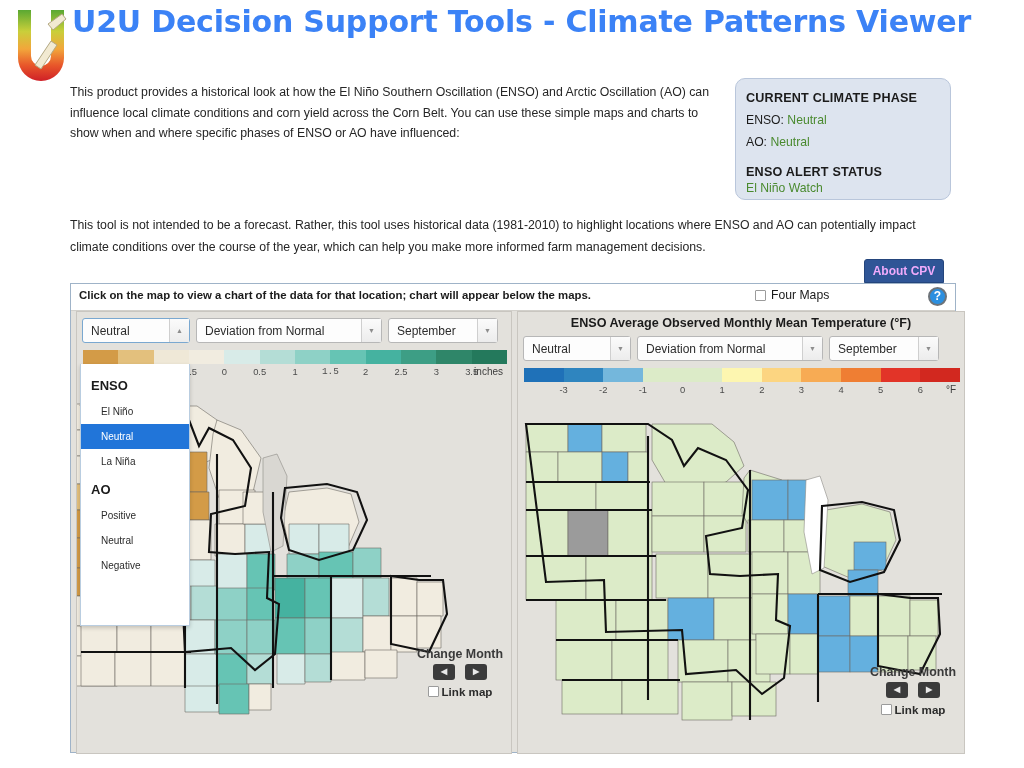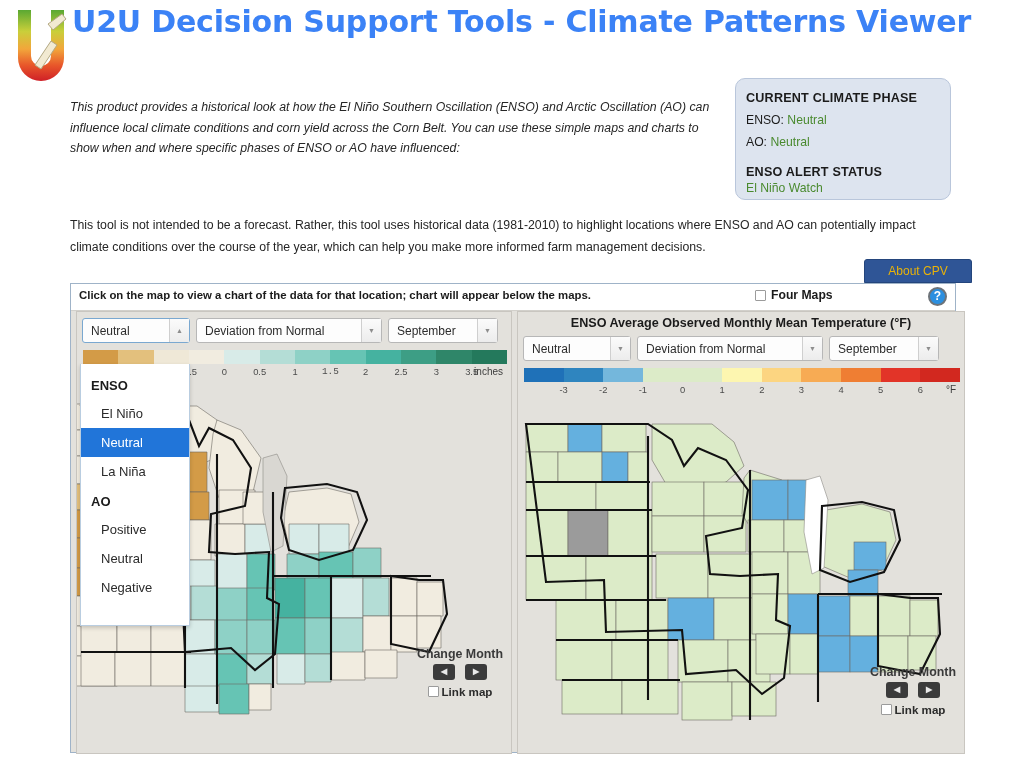--- a/index.html
+++ b/index.html
@@ -27,21 +27,21 @@
   .subtitle{
     position:absolute;left:72px;top:50px;
     font-size:12.5px;font-weight:bold;color:#2a2a2a;white-space:nowrap;
   }
 
   
   .intro{
     position:absolute;left:70px;top:81px;width:650px;
     font-size:12.3px;line-height:20.5px;color:#262626;
   }
-  .intro p{margin:16px 0 9px 0;font-style:italic;}
+  .intro p{margin:1px 0 9px 0;}
   .intro ul{margin:0 0 9px 0;padding-left:26px;}
   .intro li{margin:0 0 6px 0;}
   .intro-tail{
     position:absolute;left:70px;top:214px;width:866px;
     font-size:12.3px;line-height:22px;color:#262626;
   }
 
   
   .phase-box{
     position:absolute;left:735px;top:78px;width:216px;height:122px;
@@ -49,43 +49,43 @@
     box-sizing:border-box;padding:12px 0 0 10px;
   }
   .phase-h{font-size:12.6px;font-weight:bold;color:#1b1b1b;letter-spacing:.2px;}
   .phase-line{font-size:12.2px;color:#1b1b1b;margin-top:8px;}
   .phase-val{color:#4a8a2f;}
   .phase-h2{font-size:12.6px;font-weight:bold;color:#1b1b1b;margin-top:16px;letter-spacing:.2px;}
   .phase-alert{font-size:12.2px;color:#4a8a2f;margin-top:2px;}
 
   
   .about-tab{
-    position:absolute;left:864px;top:259px;width:108px;height:24px;
+    position:absolute;left:864px;top:259px;width:80px;height:24px;
     background:#2f5596;border:1px solid #24457c;border-radius:3px 3px 0 0;
-    color:#eab308;font-size:12px;font-weight:normal;
+    color:#f0abfc;font-size:12px;font-weight:bold;
     display:flex;align-items:center;justify-content:center;
     box-sizing:border-box;
   }
 
   
   .panel{
     position:absolute;left:70px;top:283px;width:886px;height:470px;
     background:#e3e1dc;border:1px solid #9fb3c8;box-sizing:border-box;
   }
   .panel-top{
     position:relative;height:26px;background:#ffffff;
     border-bottom:1px solid #d2d0cb;
   }
   .click-hint{
     position:absolute;left:8px;top:5px;font-size:11.4px;font-weight:bold;color:#1b1b1b;
   }
   .four-maps{
     position:absolute;left:684px;top:4px;display:flex;align-items:center;gap:5px;
   }
-  .four-maps .lbl{font-size:12.2px;font-weight:bold;color:#1b1b1b;text-align:center;}
+  .four-maps .lbl{font-size:12.2px;font-weight:normal;color:#1b1b1b;text-align:center;}
   .cbx{
     width:11px;height:11px;border:1px solid #9b9b9b;background:#fff;
     border-radius:1px;display:inline-block;box-sizing:border-box;
   }
   .help-icon{
     position:absolute;left:857px;top:3px;width:19px;height:19px;border-radius:50%;
     background:#2b8fe0;border:2px solid #6d7379;box-sizing:border-box;
     color:#fff;font-size:12px;font-weight:bold;line-height:15px;text-align:center;
   }
 
@@ -124,21 +124,21 @@
   .dd-list{
     position:absolute;left:80px;top:364px;width:110px;height:262px;
     background:#ffffff;border:1px solid #b9cde0;border-top:none;
     box-sizing:border-box;z-index:40;padding-top:6px;
     box-shadow:0 2px 4px rgba(0,0,0,.18);
   }
   .dd-group{
     font-size:13px;font-weight:bold;color:#1b1b1b;padding:8px 0 6px 10px;
   }
   .dd-item{
-    font-size:13px;color:#2b2b2b;padding:7px 8px 7px 20px;
+    font-size:10px;color:#2b2b2b;padding:7px 8px 7px 20px;
   }
   .dd-item.sel-item{background:#2175d9;color:#ffffff;}
 
   
   .legend{position:relative;margin:7px 0 0 0;height:46px;}
   .legend .bar{display:flex;height:14px;}
   .legend .bar span{flex:1;display:block;}
   .legend .ticks{position:relative;height:14px;margin-top:2px;}
   .legend .ticks span{
     position:absolute;top:0;font-size:9.4px;color:#4b4b4b;transform:translateX(-50%);

